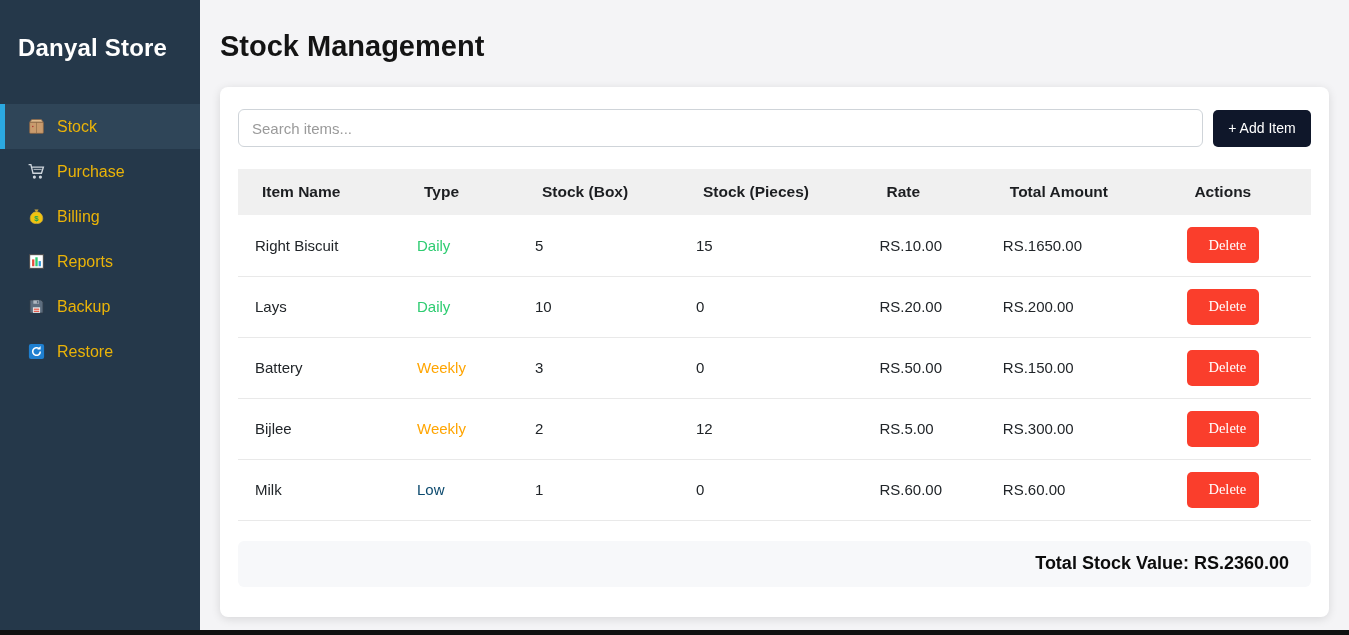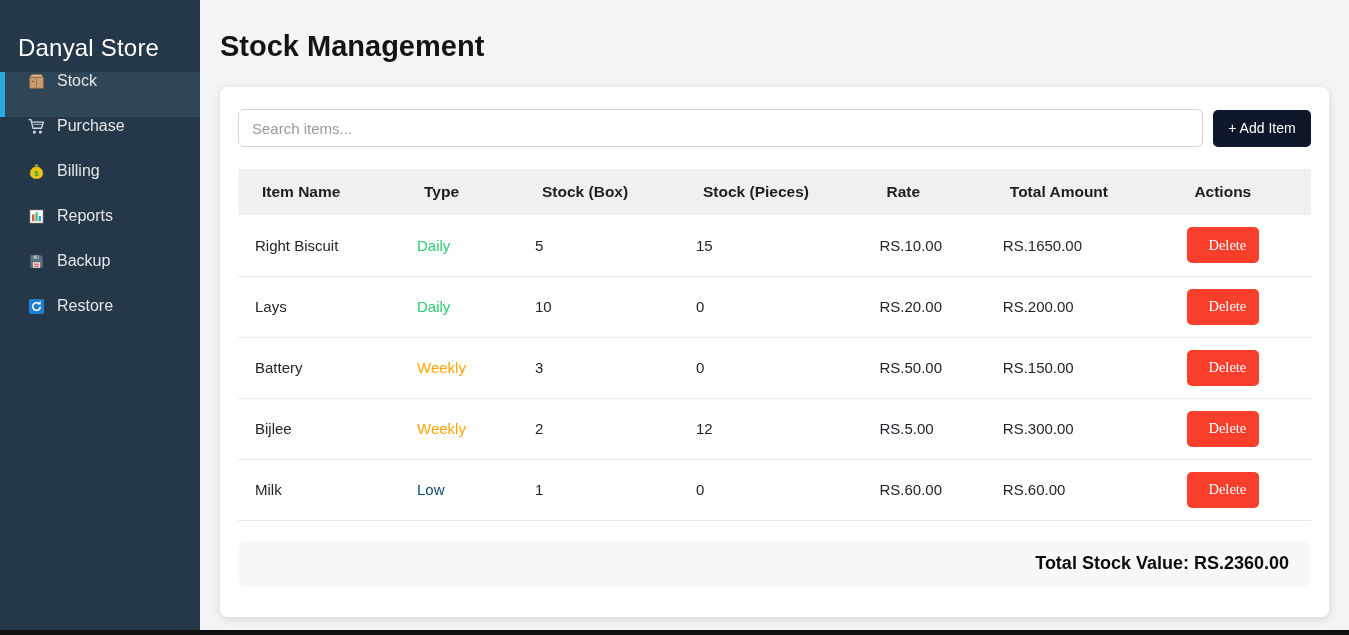--- a/index.html
+++ b/index.html
@@ -9,29 +9,29 @@
     background: #f4f4f6;
   }
   .app { display: flex; width: 100%; height: 100%; position: relative; }
 
   
   .sidebar {
     width: 200px; height: 100%; background: #25384a;
     flex-shrink: 0; color: #eef1f3;
   }
   .brand {
-    color: #ffffff; font-size: 24px; font-weight: normal;
-    padding: 34px 18px 10px 18px; letter-spacing: 0.2px;
+    color: #ffffff; font-size: 24px; font-weight: bold;
+    padding: 34px 18px 42px 18px; letter-spacing: 0.2px;
   }
   .menu { display: flex; flex-direction: column; }
   .menu-item {
-    display: flex; align-items: flex-start; gap: 11px;
+    display: flex; align-items: center; gap: 11px;
     height: 45px; padding-left: 22px; font-size: 16px;
     border-left: 5px solid transparent; cursor: pointer;
-    color: #e5e5e5;
+    color: #eab308;
   }
   .menu-item.active {
     background: #2f4558; border-left-color: #2ba8e0;
   }
   .menu-item .icon { width: 19px; height: 19px; display: inline-flex; }
   .menu-item .icon svg { width: 19px; height: 19px; }
 
   
   .main { flex: 1; padding: 30px 20px 0 20px; }
   .page-title { font-size: 29px; font-weight: bold; color: #141414; margin-bottom: 24px; }

